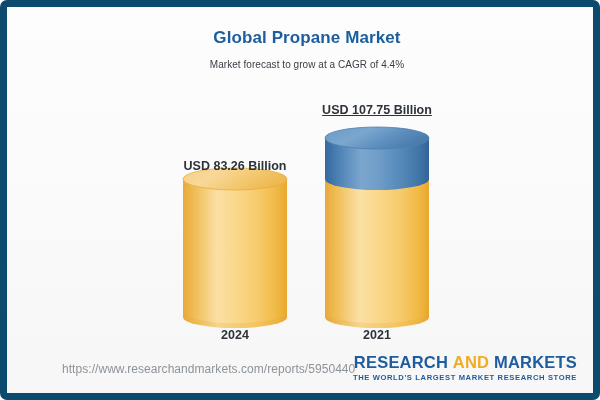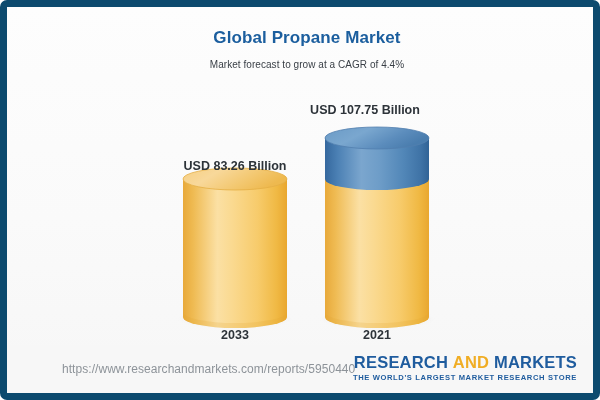--- a/index.html
+++ b/index.html
@@ -197,23 +197,23 @@
       <path d="M318,305 A52,11 0 0 0 422,305 L422,310 A52,11 0 0 1 318,310 Z" fill="#e3a331" opacity="0.20"></path>
 
       <path d="M318,131 L318,172 A52,11 0 0 0 422,172 L422,131 Z" fill="url(#gradBlueBody)"></path>
 
       <ellipse cx="370" cy="131" rx="52" ry="11" fill="url(#gradBlueTop)" stroke="#527fae" stroke-width="0.8"></ellipse>
     </g>
   </svg>
 
   <div class="cyl-label" style="left:108px; top:136px; width:240px;margin-top:16px;">USD 83.26 Billion</div>
 
-  <div class="cyl-label" style="left:238px; top:96px; width:240px;">USD 107.75 Billion</div>
-
-  <div class="year-label" style="left:168px; top:321px;">2033</div>
+  <div class="cyl-label" style="left:250px; top:96px; width:240px;text-decoration:underline;">USD 107.75 Billion</div>
+
+  <div class="year-label" style="left:168px; top:321px;">2024</div>
 
   <div class="year-label" style="left:310px; top:321px;">2021</div>
 
   <div class="footer">
     <div class="footer-url">https://www.researchandmarkets.com/reports/5950440</div>
 
     <div class="logo">
       <div class="logo-main">
         <span class="logo-research">RESEARCH</span><span>&nbsp;</span><span class="logo-and">AND</span><span>&nbsp;</span><span class="logo-markets">MARKETS</span>
       </div>

